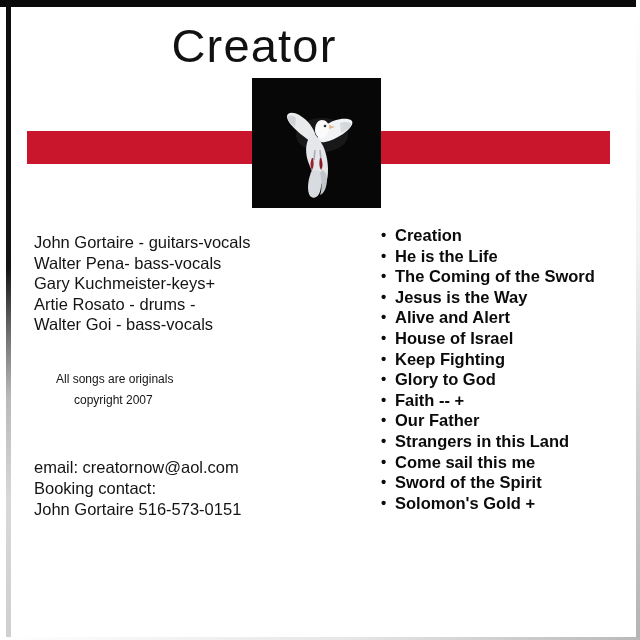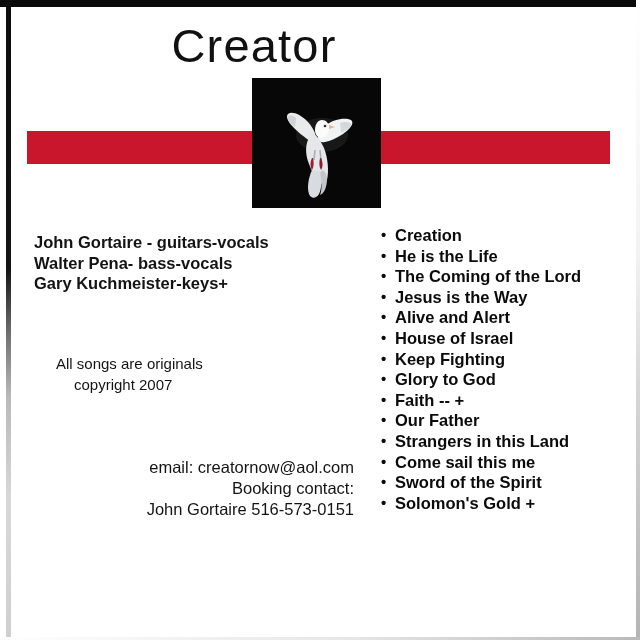--- a/index.html
+++ b/index.html
@@ -81,45 +81,45 @@
     width: 129px; height: 130px;
     display: block;
   }
 
   
   .members {
     position: absolute;
     left: 34px; top: 232px;
     width: 300px;
     font-size: 16.5px;
-    font-weight: 700;
+    font-weight: 400;
     color: #141414;
     line-height: 20.5px;
   }
   .members .member-line { white-space: nowrap; }
 
   .copyright {
     position: absolute;
-    left: 34px; top: 354px;
+    left: 34px; top: 369px;
     width: 300px;
-    font-size: 15px;
+    font-size: 12px;
     color: #141414;
     line-height: 20.5px;
   }
   .copyright .cr-1 { padding-left: 22px; }
   .copyright .cr-2 { padding-left: 40px; }
 
   .contact {
     position: absolute;
     left: 34px; top: 457px;
     width: 320px;
     font-size: 16.5px;
     color: #141414;
     line-height: 21px;
-    text-align: right;
+    text-align: left;
   }
 
   
   .tracklist {
     position: absolute;
     left: 381px; top: 225px;
     width: 250px;
     list-style: none;
     margin: 0;
     padding: 0;
@@ -189,37 +189,39 @@
 
         <ellipse cx="70" cy="57" rx="26" ry="17" fill="#ffffff" opacity="0.07"></ellipse>
       </g>
     </svg>
   </div>
 
   <div class="members">
     <div class="member-line">John Gortaire - guitars-vocals</div>
     <div class="member-line">Walter Pena- bass-vocals</div>
     <div class="member-line">Gary Kuchmeister-keys+</div>
+    <div class="member-line">Artie Rosato - drums -</div>
+    <div class="member-line">Walter Goi  - bass-vocals</div>
   </div>
 
   <div class="copyright">
     <div class="cr-1">All songs are originals</div>
     <div class="cr-2">copyright 2007</div>
   </div>
 
   <div class="contact">
     <div>email: creatornow@aol.com</div>
     <div>Booking contact:</div>
     <div>John Gortaire 516-573-0151</div>
   </div>
 
   <ul class="tracklist">
     <li><span class="bullet">•</span><span>Creation</span></li>
     <li><span class="bullet">•</span><span>He is the Life</span></li>
-    <li><span class="bullet">•</span><span>The Coming of the Lord</span></li>
+    <li><span class="bullet">•</span><span>The Coming of the Sword</span></li>
     <li><span class="bullet">•</span><span>Jesus is the Way</span></li>
     <li><span class="bullet">•</span><span>Alive and Alert</span></li>
     <li><span class="bullet">•</span><span>House of Israel</span></li>
     <li><span class="bullet">•</span><span>Keep Fighting</span></li>
     <li><span class="bullet">•</span><span>Glory to God</span></li>
     <li><span class="bullet">•</span><span>Faith -- +</span></li>
     <li><span class="bullet">•</span><span>Our Father</span></li>
     <li><span class="bullet">•</span><span>Strangers in this Land</span></li>
     <li><span class="bullet">•</span><span>Come sail this me</span></li>
     <li><span class="bullet">•</span><span>Sword of the Spirit</span></li>

